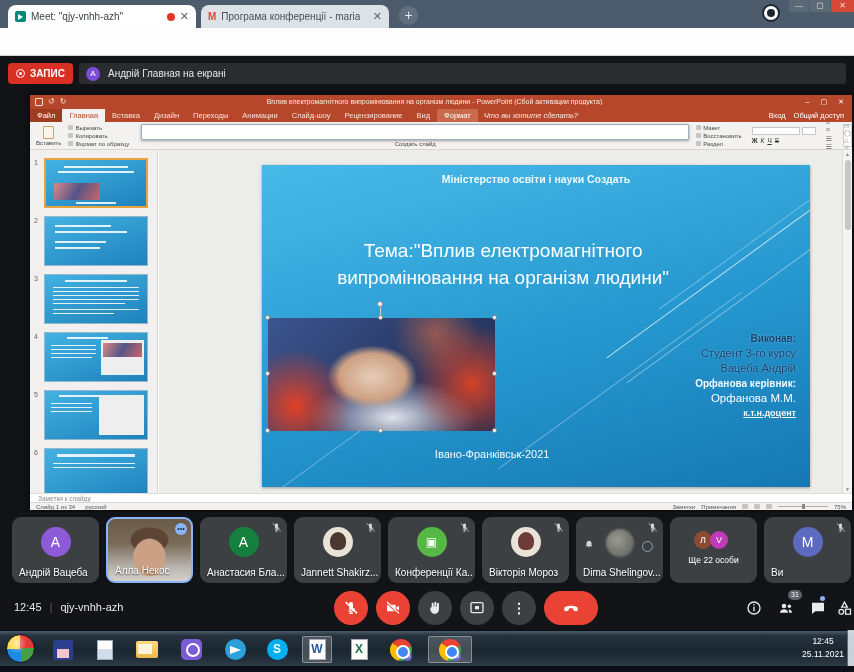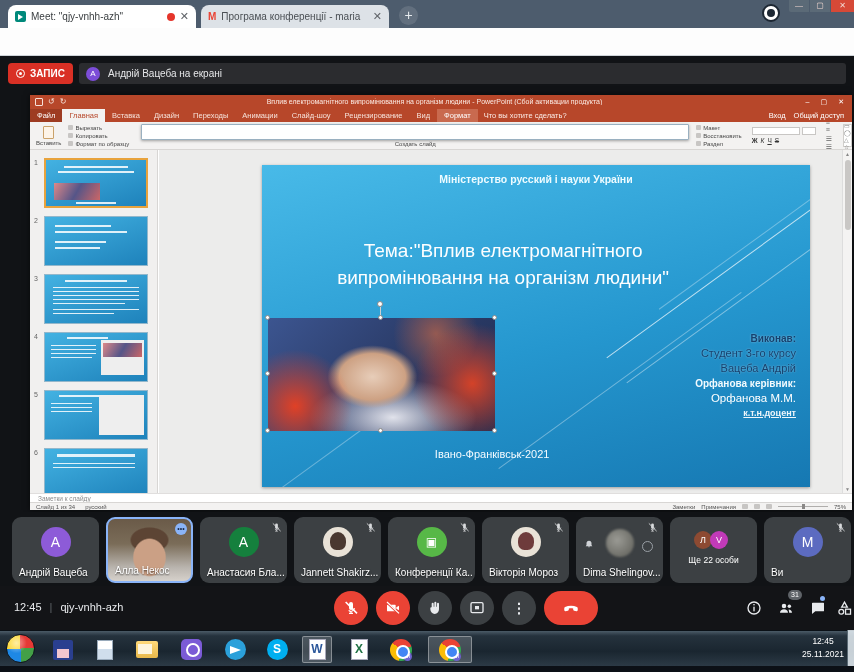--- a/index.html
+++ b/index.html
@@ -47,21 +47,21 @@
   .ppt-tb{left:0;top:0;width:822px;height:13px;background:#b7472a;display:flex;align-items:center;gap:5px;padding:0 5px;color:#f6e0d8;font-size:7px}
   .qat{width:8px;height:8px;border:1px solid #f6e0d8;border-radius:1px}
   .qac{font-size:8px;line-height:8px;color:#f6e0d8}
   .ppt-title{flex:1;text-align:center;font-size:7px;color:#fbe9e2;white-space:nowrap;overflow:hidden}
   .pwb{font-size:7px;color:#fff;padding:0 3px}
   .ppt-tabs{left:0;top:13px;width:822px;height:14px;background:#b7472a;display:flex;align-items:flex-end;font-size:7.5px;color:#f6e2da}
   .ptab{padding:2px 7px 2px}
   .ptab.file{background:#9e3c22;color:#fff}
   .ptab.sel{background:#f3f2f1;color:#b7472a}
   .ptab.ctx{background:#c96a4f;color:#fff}
-  .assist{color:#fbece6;padding:2px 6px;}
+  .assist{color:#fbece6;padding:2px 6px;font-style:italic}
   .pright{margin-left:auto;display:flex;gap:8px;padding:2px 8px;color:#fff}
   .ribbon{left:0;top:27px;width:822px;height:28px;background:#f3f2f1;border-bottom:1px solid #d8d6d4;display:flex;align-items:stretch;gap:5px;padding:2px 4px;font-size:6px;color:#454545;overflow:hidden}
   .rsep{width:1px;background:#e0dedd;margin:1px 0}
   .rbig{display:flex;flex-direction:column;align-items:center;justify-content:center;gap:1px;padding:0 2px;text-align:center}
   .rbigicon{width:11px;height:13px;background:#fdf4e8;border:1px solid #caa26a;border-radius:1px}
   .rbigicon.slide{background:#fff;border-color:#9ab0c0}
   .rcol{display:flex;flex-direction:column;justify-content:center;gap:2px}
   .ritem{display:flex;align-items:center;gap:2px;white-space:nowrap}
   .rsq{width:5px;height:5px;background:#c8c6c4;border-radius:1px;flex:0 0 auto}
   .fontbox{width:48px;height:8px;border:1px solid #c8c6c4;background:#fff}
@@ -231,21 +231,21 @@
     <span class="ab" style="left:840px;top:32px;font-size:12px;color:#5f6368">⋮</span>
   </div>
 
   <div class="ab stage">
     <div class="ab recbadge">
       <span class="recicon"></span>
       <span>ЗАПИС</span>
     </div>
     <div class="ab presbar">
       <span class="pbava">А</span>
-      <span class="pbtext">Андрій Вацеба на екрані</span>
+      <span class="pbtext">Андрій Главная на екрані</span>
     </div>
 
     <div class="ab ppt">
       <div class="ab ppt-tb">
         <span class="qat"></span>
         <span class="qac">↺</span>
         <span class="qac">↻</span>
         <span class="ppt-title">Вплив електромагнітного випромінювання на організм людини - PowerPoint (Сбой активации продукта)</span>
         <span class="pwb">–</span>
         <span class="pwb">▢</span>
@@ -396,21 +396,21 @@
         </div>
       </div>
 
       <div class="ab canvas">
         <div class="ab slide">
           <span class="ray" style="width:280px;right:-50px;top:110px"></span>
           <span class="ray" style="width:280px;right:-70px;top:135px;opacity:.6"></span>
           <span class="ray" style="width:200px;right:-30px;top:85px;opacity:.45"></span>
           <span class="ray" style="width:300px;right:40px;top:215px;opacity:.5"></span>
           <span class="ray" style="width:200px;left:-40px;bottom:28px;opacity:.45"></span>
-          <div class="sl-h1">Міністерство русский і науки України</div>
+          <div class="sl-h1">Міністерство освіти і науки Создать</div>
           <div class="sl-title">
             <div>Тема:"Вплив електромагнітного</div>
             <div>випромінювання на організм  людини"</div>
           </div>
           <div class="sl-img"></div>
           <span class="rotstem" style="left:118px;top:142px"></span>
           <span class="rothdl" style="left:115px;top:136px"></span>
           <span class="hdl" style="left:3px;top:150px"></span>
           <span class="hdl" style="left:116px;top:150px"></span>
           <span class="hdl" style="left:230px;top:150px"></span>

